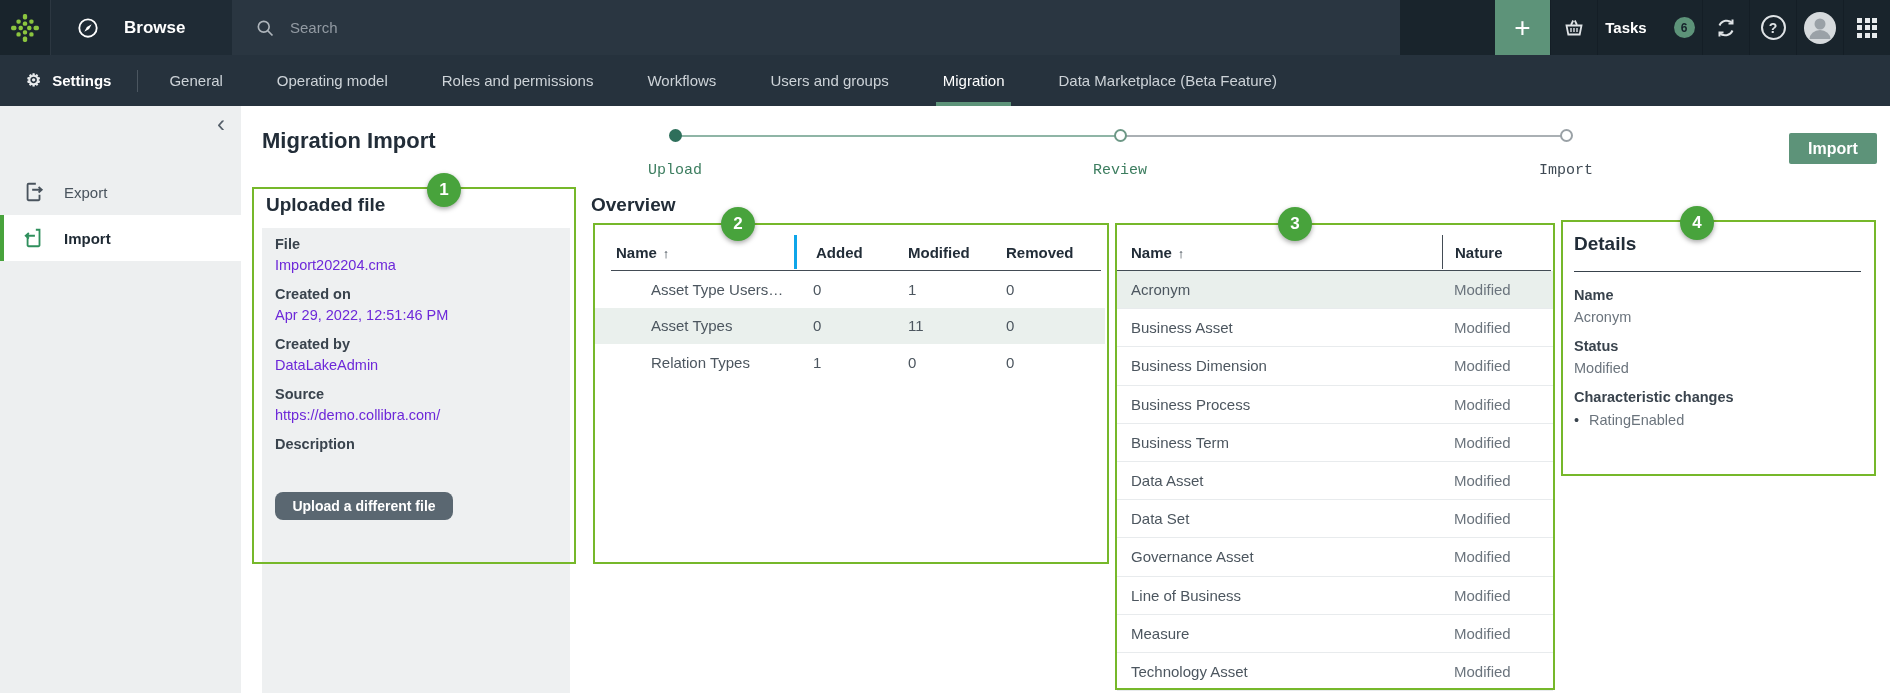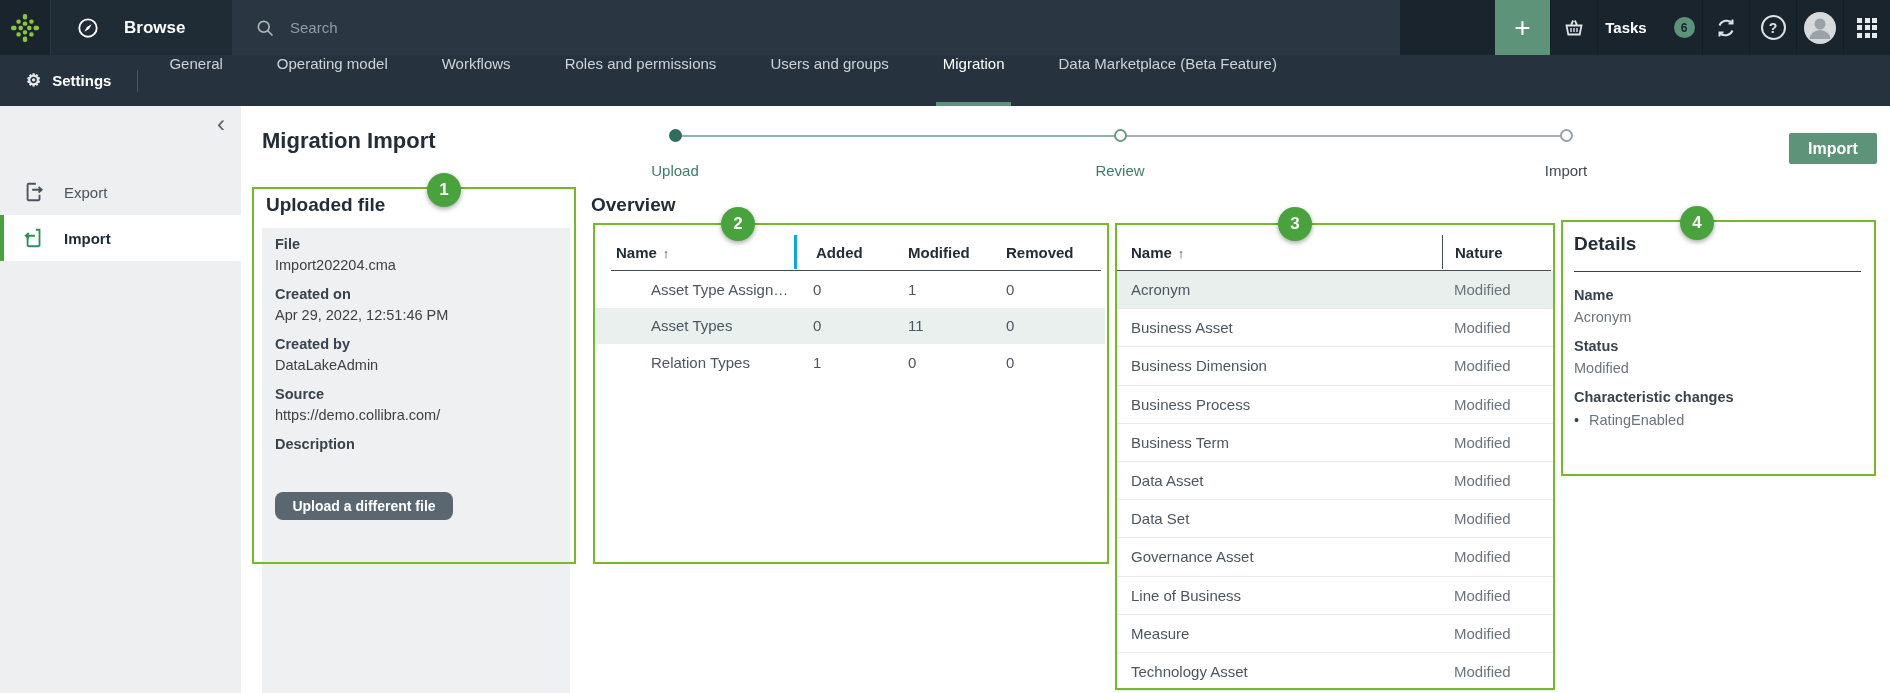--- a/index.html
+++ b/index.html
@@ -23,21 +23,21 @@
                justify-content:center;font-size:14px;font-weight:bold;}
   .grid-icon{display:grid;grid-template-columns:repeat(3,5px);grid-template-rows:repeat(3,5px);gap:2.5px;}
   .grid-icon span{background:#e8ebed;}
 
   
   .tabbar{position:absolute;left:0;top:55px;width:1890px;height:51px;background:#26323d;display:flex;
           align-items:center;color:#cdd3d8;font-size:15px;}
   .settings-item{display:flex;align-items:center;gap:11px;padding:0 26px 0 26px;color:#fff;font-weight:bold;height:100%;}
   .gear{font-size:17px;color:#e8ebed;}
   .tab-divider{width:1px;height:22px;background:#4b5660;margin-right:4px;}
-  .tab{padding:0 27px;height:100%;display:flex;align-items:flex-start;position:relative;cursor:pointer;white-space:nowrap;}
+  .tab{padding:0 27px;height:100%;display:flex;align-items:center;position:relative;cursor:pointer;white-space:nowrap;}
   .tab.active{color:#fff;}
   .tab.active::after{content:"";position:absolute;left:20px;right:20px;bottom:0;height:4px;background:#5d9379;}
 
   
   .sidebar{position:absolute;left:0;top:106px;width:241px;height:587px;background:#edeff0;}
   .collapse-btn{position:absolute;right:16px;top:8px;font-size:24px;color:#555f69;cursor:pointer;line-height:20px;}
   .side-item{display:flex;align-items:center;gap:19px;height:46px;padding-left:23px;color:#49535d;font-size:15px;cursor:pointer;}
   .side-item .sicon{width:22px;height:22px;color:#49535d;}
   .side-item.first{margin-top:63px;}
   .side-item.active{background:#fff;border-left:4px solid #48a33c;padding-left:19px;font-weight:bold;color:#1f2a34;}
@@ -49,38 +49,38 @@
               font-weight:bold;font-size:16px;border:none;border-radius:2px;font-family:inherit;cursor:pointer;}
 
   
   .step-line{position:absolute;top:135px;height:2px;}
   .sl1{left:675px;width:445px;background:#8fb5a6;}
   .sl2{left:1120px;width:446px;background:#aab0b4;}
   .step-dot{position:absolute;top:129px;width:13px;height:13px;border-radius:50%;box-sizing:border-box;}
   .sd1{left:669px;background:#2e6f5b;}
   .sd2{left:1114px;background:#fff;border:2px solid #6d9886;}
   .sd3{left:1560px;background:#fff;border:2px solid #9aa1a6;}
-  .step-label{position:absolute;top:162px;width:120px;text-align:center;font-size:15px;}
+  .step-label{position:absolute;top:162px;width:120px;text-align:center;font-size:15px;font-family:Liberation Mono, monospace;}
   .stl1{left:615px;color:#3c7d5f;}
   .stl2{left:1060px;color:#3c7d5f;}
   .stl3{left:1506px;color:#3f4a54;}
 
   
   .hl-box{position:absolute;border:2px solid #76b82a;pointer-events:none;z-index:6;box-sizing:border-box;}
   .num-badge{position:absolute;width:34px;height:34px;border-radius:50%;background:#48a33c;color:#fff;
              font-weight:bold;font-size:17px;display:flex;align-items:center;justify-content:center;
              box-shadow:0 2px 5px rgba(0,0,0,.35);z-index:7;}
 
   
   .panel1-title{position:absolute;left:266px;top:194px;font-size:19px;font-weight:bold;color:#222d38;}
   .file-card{position:absolute;left:262px;top:228px;width:308px;height:465px;background:#eef0f1;
              padding:5px 0 0 13px;box-sizing:border-box;font-size:14.5px;}
   .fld-label{margin-top:13px;font-weight:bold;color:#39434d;}
   .fld-label.first{margin-top:3px;}
-  .fld-value{margin-top:5px;color:#404040;}
+  .fld-value{margin-top:5px;color:#6d28d9;}
   .upload-btn{margin-top:40px;width:178px;height:28px;background:#5a6771;color:#fff;font-weight:bold;font-size:14px;
               border:none;border-radius:8px;font-family:inherit;cursor:pointer;}
 
   
   .ov-heading{position:absolute;left:591px;top:194px;font-size:19px;font-weight:bold;color:#222d38;}
   .ov-table{position:absolute;left:593px;top:223px;width:514px;height:341px;background:#fff;}
   .ov-head{position:absolute;left:2px;right:2px;top:12px;height:34px;display:grid;
            grid-template-columns:199px 114px 98px auto;align-items:center;font-weight:bold;font-size:15px;color:#222d38;}
   .ov-head .c0{padding-left:21px;}
   .hd-div{border-left:3px solid #0ea5e9;height:34px;display:flex;align-items:center;padding-left:19px;box-sizing:border-box;}
@@ -223,24 +223,24 @@
       <span>Settings</span>
     </div>
     <div class="tab-divider"></div>
     <div class="tab">
         <span>General</span>
       </div>
     <div class="tab">
         <span>Operating model</span>
       </div>
     <div class="tab">
+        <span>Roles and permissions</span>
+      </div>
+    <div class="tab">
         <span>Workflows</span>
-      </div>
-    <div class="tab">
-        <span>Roles and permissions</span>
       </div>
     <div class="tab">
         <span>Users and groups</span>
       </div>
     <div class="tab active">
         <span>Migration</span>
       </div>
     <div class="tab">
         <span>Data Marketplace (Beta Feature)</span>
       </div>
@@ -306,21 +306,21 @@
       </div>
       <div class="hd-div">
           <span>Added</span>
         </div>
       <div><span>Modified</span></div>
       <div><span>Removed</span></div>
     </div>
     <div class="ov-rule"></div>
     <div class="ov-rows">
       <div class="ov-row">
-        <div class="c0">Asset Type Assign…</div>
+        <div class="c0">Asset Type Users…</div>
         <div class="c1">0</div>
         <div>1</div>
         <div>0</div>
       </div>
       <div class="ov-row hl">
         <div class="c0">Asset Types</div>
         <div class="c1">0</div>
         <div>11</div>
         <div>0</div>
       </div>

